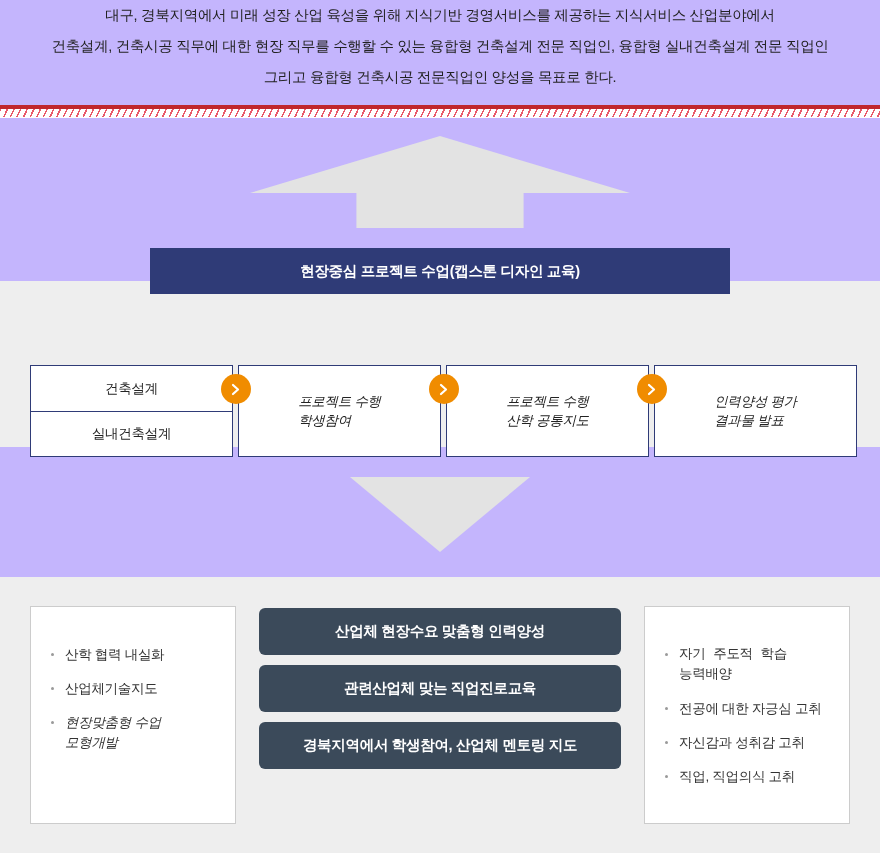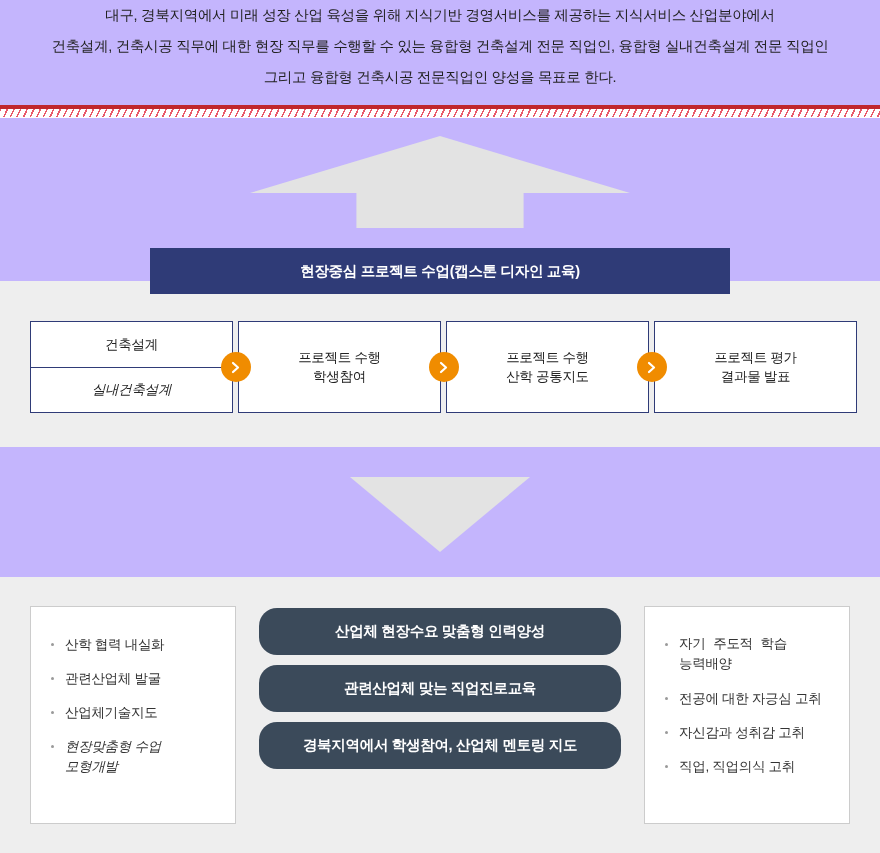--- a/index.html
+++ b/index.html
@@ -104,31 +104,32 @@
     background: #ffffff;
     width: 203px;
     height: 92px;
     display: flex;
     flex-direction: column;
     align-items: stretch;
     justify-content: center;
     color: #222222;
     font-size: 13.5px;
     letter-spacing: -0.3px;
+    margin-top: 44px;
   }
   .step-box .cell {
     flex: 1;
     display: flex;
     align-items: center;
     justify-content: center;
     text-align: center;
     line-height: 19px;
   }
-  .step-box.split .cell + .cell { border-top: 1px solid #2f3b77; font-style: italic; }
-  .step-box .cell .stack { text-align: center; }
+  .step-box.split .cell + .cell { border-top: 1px solid #2f3b77; }
+  .step-box .cell .stack { text-align: left; font-style: italic; }
   .chev-slot {
     width: 5px;
     position: relative;
   }
   .chev {
     position: absolute;
     top: 50%;
     left: 50%;
     transform: translate(-50%, -50%);
     width: 30px;
@@ -193,20 +194,21 @@
     padding: 0;
   }
   .list-card li {
     position: relative;
     padding-left: 16px;
     margin-bottom: 14px;
     font-size: 13.5px;
     color: #333333;
     line-height: 20px;
     letter-spacing: -0.3px;
+    margin-top: 10px;
   }
   .list-card li::before {
     content: "";
     position: absolute;
     left: 2px;
     top: 8px;
     width: 3px;
     height: 3px;
     background: #9a9a9a;
     border-radius: 50%;
@@ -221,21 +223,21 @@
   .pill {
     height: 47px;
     background: #3b4a5a;
     color: #ffffff;
     font-size: 14.5px;
     font-weight: bold;
     letter-spacing: -0.3px;
     display: flex;
     align-items: center;
     justify-content: center;
-    border-radius: 18px;
+    border-radius: 6px;
   }
 </style>
 </head>
 <body>
 
 <div class="page">
 
   <div class="intro">
     <span class="line">대구, 경북지역에서 미래 성장 산업 육성을 위해 지식기반 경영서비스를 제공하는 지식서비스 산업분야에서</span>
     <span class="line">건축설계, 건축시공 직무에 대한 현장 직무를 수행할 수 있는 융합형 건축설계 전문 직업인, 융합형 실내건축설계 전문 직업인</span>
@@ -297,42 +299,41 @@
         <div class="chev">
           <svg width="13" height="13" viewBox="0 0 13 13" aria-hidden="true">
             <polyline points="4,2 9,6.5 4,11" fill="none" stroke="#ffffff" stroke-width="2.2" stroke-linecap="round" stroke-linejoin="round"></polyline>
           </svg>
         </div>
       </div>
 
       <div class="step-box">
         <div class="cell">
           <div class="stack">
-            <div>프로젝트 평가</div>
+            <div>인력양성 평가</div>
             <div>결과물 발표</div>
           </div>
         </div>
       </div>
 
     </div>
   </div>
 
   <div class="banner">현장중심 프로젝트 수업(캡스톤 디자인 교육)</div>
 
   <div class="downarrow-wrap">
     <div class="downarrow"></div>
   </div>
 
   <div class="bottom-panel">
     <div class="bottom-inner">
 
       <div class="list-card">
         <ul>
           <li>산학 협력 내실화</li>
-          <li>관련산업체 발굴</li>
           <li>산업체기술지도</li>
           <li style="white-space: pre-line; font-style: italic;">현장맞춤형 수업
 모형개발</li>
         </ul>
       </div>
 
       <div class="center-col">
         <div class="pill">산업체 현장수요 맞춤형 인력양성</div>
         <div class="pill">관련산업체 맞는 직업진로교육</div>
         <div class="pill">경북지역에서 학생참여, 산업체 멘토링 지도</div>

